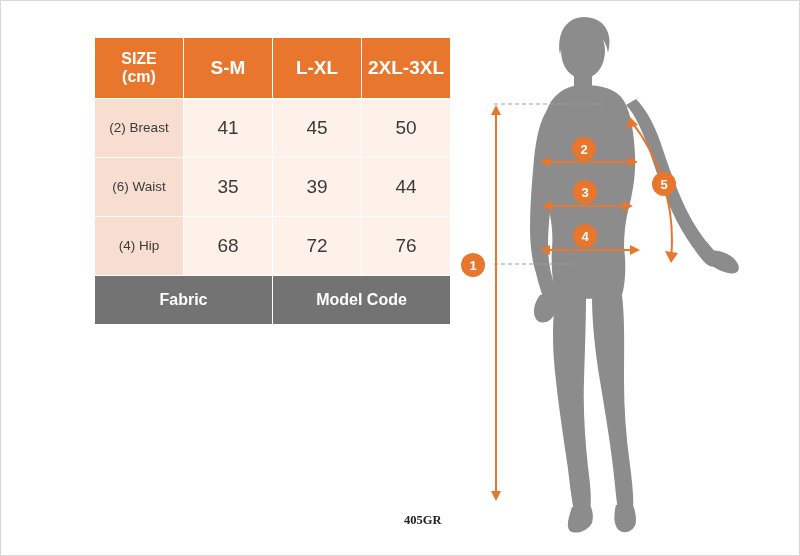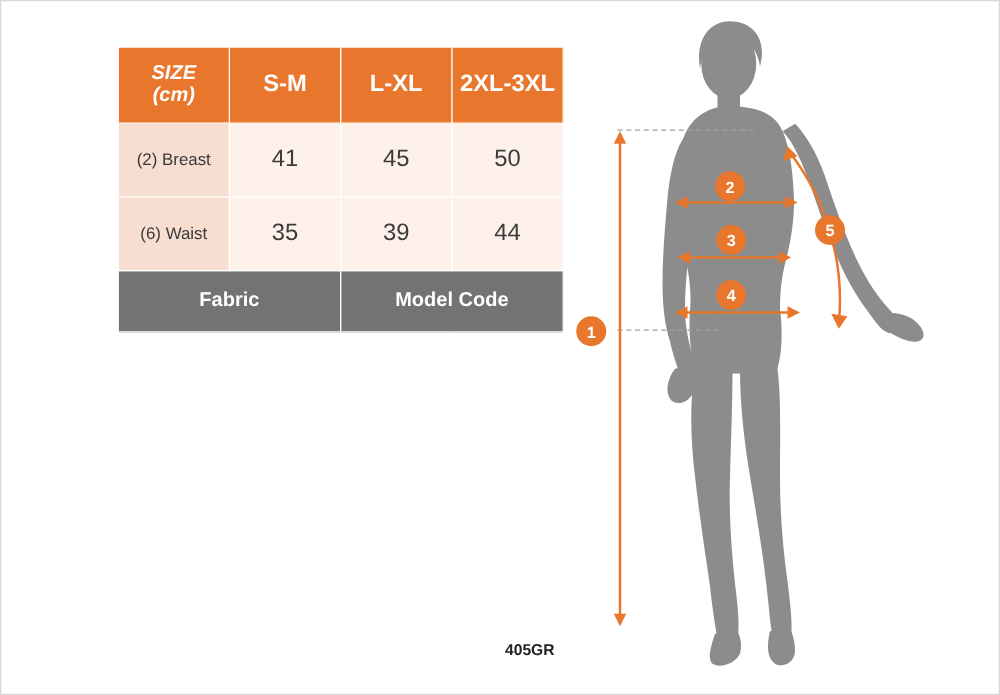--- a/index.html
+++ b/index.html
@@ -42,21 +42,20 @@
   .hdr {
     background: #e8762c;
     color: #ffffff;
     font-weight: bold;
     font-size: 19px;
     height: 60px;
   }
   .hdr.size-cell {
     font-size: 16px;
     line-height: 1.15;
-    font-style: italic;
   }
   .rowlabel {
     background: #f8ded0;
     color: #3a3a3a;
     font-size: 13.5px;
     height: 58px;
     line-height: 1.2;
   }
   .val {
     background: #fdf1ea;
@@ -77,20 +76,21 @@
     font-size: 19px;
     height: 54px;
   }
   .code-label {
     position: absolute;
     left: 403px;
     top: 512px;
     font-size: 12.5px;
     font-weight: bold;
     color: #222222;
+    font-family: Liberation Serif, serif;
   }
   
   .figure {
     position: absolute;
     left: 455px;
     top: 8px;
     width: 340px;
     height: 540px;
   }
   .badge {
@@ -140,20 +140,26 @@
         <td class="val">50</td>
       </tr>
 
       <tr>
         <td class="rowlabel">(6) Waist</td>
         <td class="val">35</td>
         <td class="val">39</td>
         <td class="val">44</td>
       </tr>
 
+      <tr>
+        <td class="rowlabel">(4) Hip</td>
+        <td class="val">68</td>
+        <td class="val">72</td>
+        <td class="val">76</td>
+      </tr>
 
 
       <tr>
         <td class="sub-hdr" colspan="2">Fabric</td>
         <td class="sub-hdr" colspan="2">Model Code</td>
       </tr>
     </tbody>
       </table>
   </div>
 

